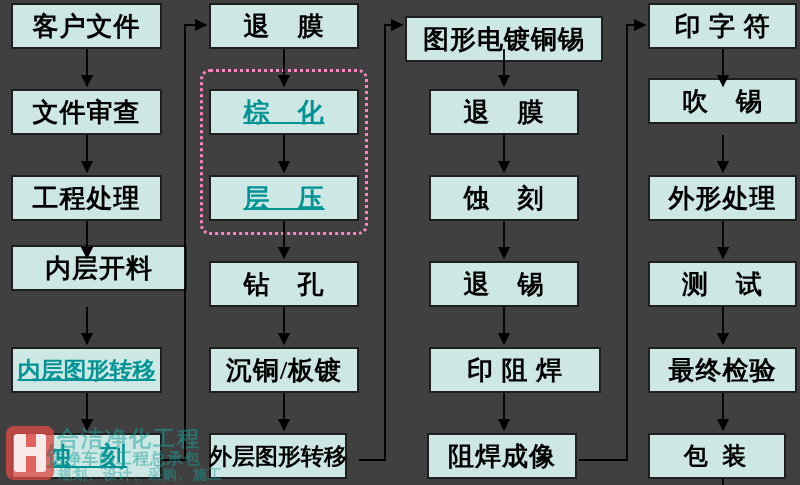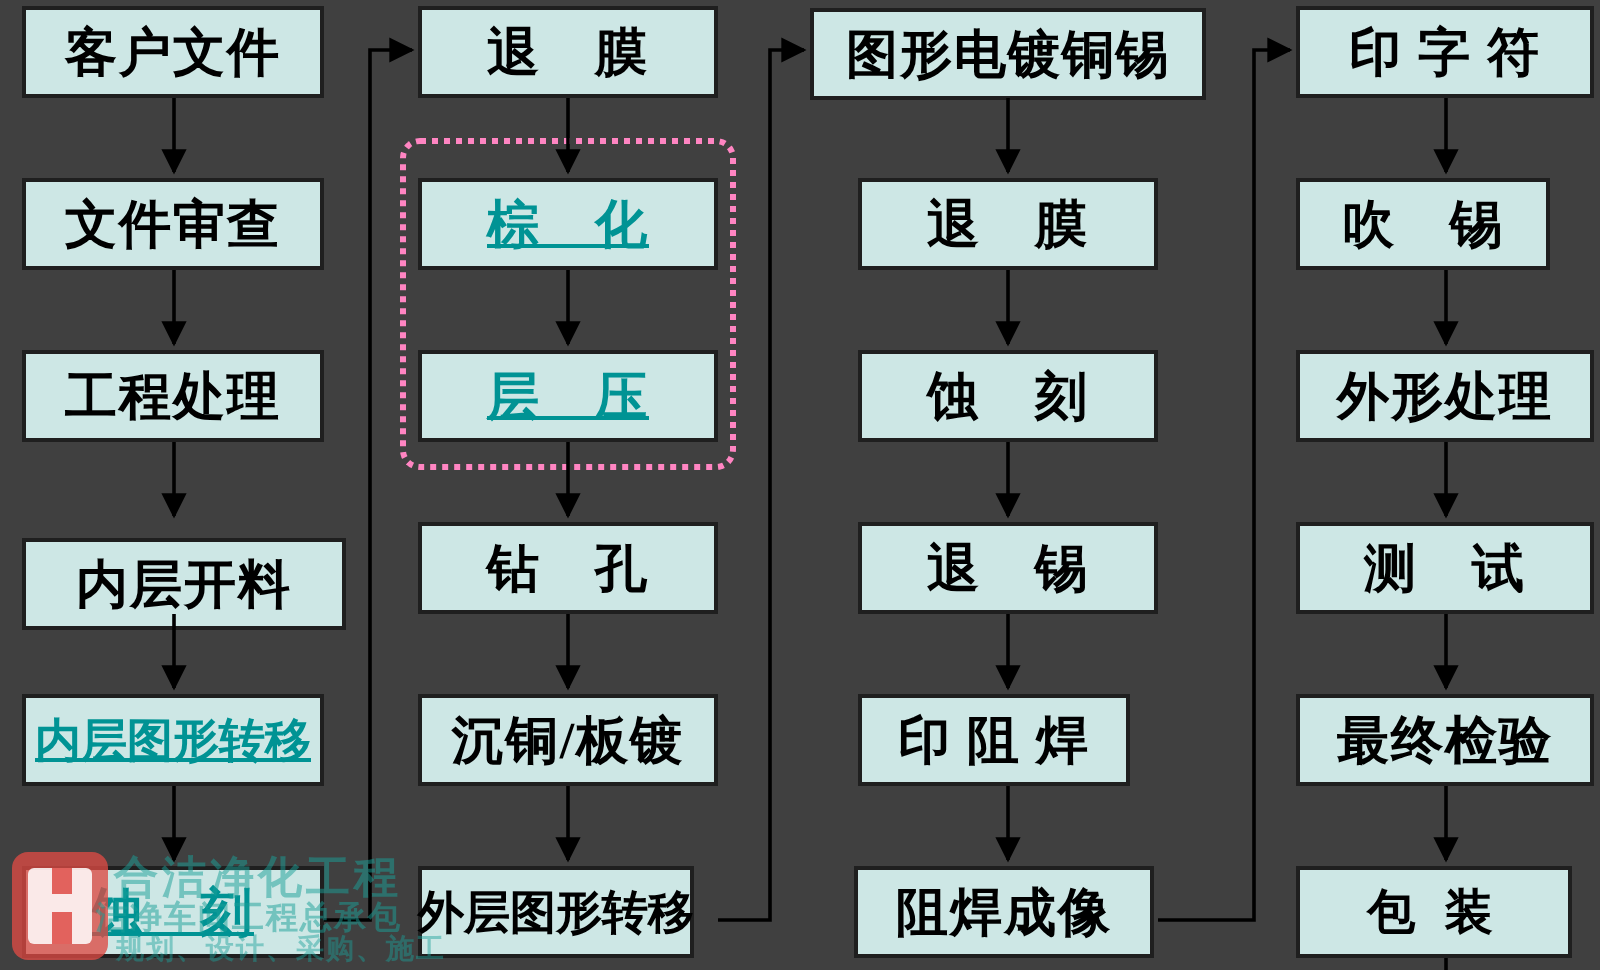--- a/index.html
+++ b/index.html
@@ -51,40 +51,40 @@
 </head>
 <body>
 
 <div id="stage">
 
   <div id="group-outline"></div>
 
   <div class="box" style="left:11px;top:3px;width:151px">客户文件</div>
   <div class="box" style="left:11px;top:89px;width:151px">文件审查</div>
   <div class="box" style="left:11px;top:175px;width:151px">工程处理</div>
-  <div class="box" style="left:11px;top:269px;width:162px">内层开料</div>
+  <div class="box" style="left:11px;top:245px;width:176px">内层开料</div>
   <div class="box link small" style="left:11px;top:347px;width:151px">内层图形转移</div>
   <div class="box link" style="left:11px;top:433px;width:151px">蚀　刻</div>
 
   <div class="box" style="left:209px;top:3px;width:150px">退　膜</div>
   <div class="box link" style="left:209px;top:89px;width:150px">棕　化</div>
   <div class="box link" style="left:209px;top:175px;width:150px">层　压</div>
   <div class="box" style="left:209px;top:261px;width:150px">钻　孔</div>
   <div class="box" style="left:209px;top:347px;width:150px">沉铜/板镀</div>
   <div class="box small" style="left:209px;top:433px;width:138px">外层图形转移</div>
 
-  <div class="box" style="left:405px;top:4px;width:198px">图形电镀铜锡</div>
+  <div class="box" style="left:405px;top:16px;width:198px">图形电镀铜锡</div>
   <div class="box" style="left:429px;top:89px;width:150px">退　膜</div>
   <div class="box" style="left:429px;top:175px;width:150px">蚀　刻</div>
   <div class="box" style="left:429px;top:261px;width:150px">退　锡</div>
-  <div class="box" style="left:429px;top:347px;width:136px">印 阻 焊</div>
+  <div class="box" style="left:429px;top:347px;width:172px">印 阻 焊</div>
   <div class="box" style="left:427px;top:433px;width:150px">阻焊成像</div>
 
   <div class="box" style="left:648px;top:3px;width:149px">印 字 符</div>
-  <div class="box" style="left:648px;top:89px;width:127px">吹　锡</div>
+  <div class="box" style="left:648px;top:78px;width:149px">吹　锡</div>
   <div class="box" style="left:648px;top:261px;width:149px">测　试</div>
   <div class="box" style="left:648px;top:175px;width:149px">外形处理</div>
   <div class="box" style="left:648px;top:347px;width:149px">最终检验</div>
   <div class="box sans" style="left:648px;top:433px;width:138px">包 装</div>
 
   <svg id="arrow-layer" width="800" height="485" viewBox="0 0 800 485">
     <defs>
       <marker id="ah" viewBox="0 0 10 10" refX="9" refY="5" markerWidth="7" markerHeight="7" orient="auto-start-reverse">
         <path d="M0,0 L10,5 L0,10 z" fill="#000000"></path>
       </marker>

